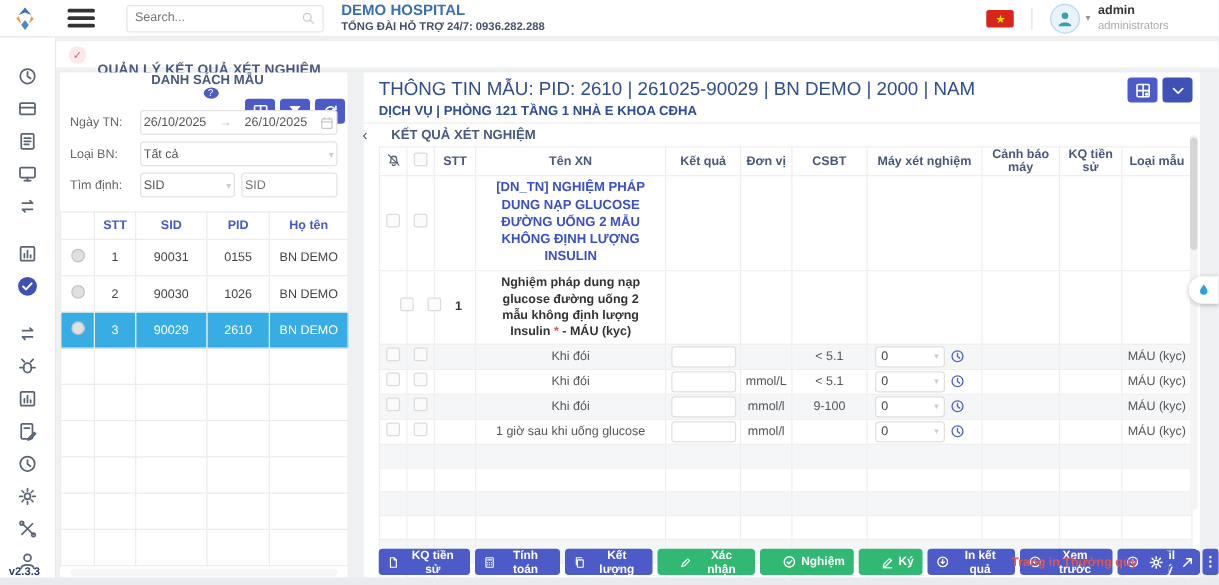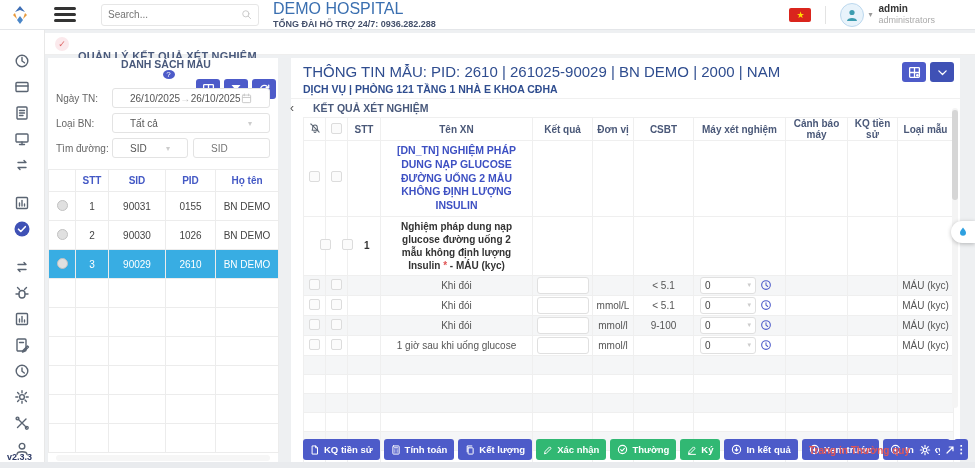--- a/index.html
+++ b/index.html
@@ -9,21 +9,21 @@
   #root { position:relative; width:975px; height:468px; }
 
   
   .topbar { left:0; top:0; width:975px; height:30px; background:#fff; border-bottom:1px solid #e4e6e9; display:flex; align-items:center; z-index:5; }
   .logo { width:24px; height:24px; margin-left:8px; }
   .burger { margin-left:22px; width:22px; cursor:pointer; }
   .burger div { height:2.5px; background:#333; border-radius:2px; margin:3.5px 0; }
   .searchbox { margin-left:25px; width:158px; height:22px; border:1px solid #e6e6e6; border-radius:3px; background:#fff; display:flex; align-items:center; padding:0 6px; color:#bbb; }
   .searchbox input { border:none; outline:none; flex:1; font-size:10px; font-family:inherit; color:#666; }
   .hosp { margin-left:14px; line-height:1.25; }
-  .hosp .name { color:#3a6fb0; font-weight:normal; font-size:16px; }
+  .hosp .name { color:#3a6fb0; font-weight:bold; font-size:12px; }
   .hosp .hotline { color:#44506b; font-weight:bold; font-size:9px; }
   .flag { margin-left:auto; width:22px; height:14px; background:#da251d; border-radius:2px; display:flex; align-items:center; justify-content:center; color:#ffde00; font-size:9px; }
   .topdiv { width:1px; height:18px; background:#e3e3e3; margin:0 14px; }
   .avatar { width:24px; height:24px; border-radius:50%; background:#e8f3fb; border:1.5px solid #bcd8ee; display:flex; align-items:center; justify-content:center; }
   .chev-sm { color:#999; font-size:8px; margin:0 6px 0 4px; }
   .userbox { line-height:1.2; margin-right:40px; }
   .userbox .uname { font-weight:bold; color:#333; font-size:10px; }
   .userbox .urole { color:#aaa; font-size:9px; }
 
   
@@ -42,21 +42,21 @@
   
   .leftcard { left:48px; top:58px; width:230px; height:404px; background:#fff; }
   .lc-head { display:flex; align-items:center; height:26px; padding:0 2px 0 8px;flex-direction:column; }
   .lc-title { font-weight:bold; color:#49597b; font-size:10.5px; }
   .qbadge { width:12px; height:12px; border-radius:50%; background:#4d5bc9; color:#fff; font-size:8px; display:flex; align-items:center; justify-content:center; margin-left:5px; }
   .lc-btns { margin-left:auto; display:flex; gap:4px; }
   .ibtn { background:#4d5bc9; border:none; border-radius:3px; width:24px; height:20px; display:flex; align-items:center; justify-content:center; cursor:pointer; }
   .filters { padding:4px 8px 6px 8px; }
   .frow { display:flex; align-items:center; margin-bottom:5px; }
   .flab { width:56px; color:#666; font-size:10px; }
-  .fctrl { flex:1; height:20px; border:1px solid #e3e3e3; border-radius:3px; display:flex; align-items:center; padding:0 17px; font-size:10px; color:#555; background:#fff; }
+  .fctrl { flex:1; height:20px; border:1px solid #e3e3e3; border-radius:3px; display:flex; align-items:center; padding:0 2px; font-size:10px; color:#555; background:#fff; }
   .fctrl .arrow { margin-left:auto; color:#ccc; font-size:8px; }
   .fctrl input { border:none; outline:none; width:100%; font-size:10px; font-family:inherit; color:#555; background:transparent; }
   .daterange { justify-content:space-between; }
 
   table.ltab { border-collapse:collapse; table-layout:fixed; width:230px; }
   .ltab th { color:#4459c5; font-weight:bold; font-size:10px; border:1px solid #ececec; height:22px; background:#fff; }
   .ltab td { border:1px solid #ececec; height:29px; font-size:10px; color:#444; text-align:center; background:#fff; }
   .ltab tr.sel td { background:#38ade3; color:#fff; }
   .radio { width:11px; height:11px; border-radius:50%; border:1px solid #c2c2c2; background:#e0e0e0; display:inline-block; }
   .lt-hscroll { height:6px; margin:2px 8px 0 8px; background:#f6f6f6; border-radius:3px; }
@@ -88,21 +88,21 @@
   .machine-sel .arrow { margin-left:auto; color:#ccc; font-size:7px; }
   .cbox { width:11px; height:11px; border:1px solid #dcdcdc; border-radius:2px; background:#fbfbfb; display:inline-block; }
   .filler td { height:19px; }
   .vscroll { position:absolute; right:2px; top:50px; width:6px; height:300px; background:#f4f4f4; border-radius:3px; }
   .vthumb { position:absolute; top:2px; left:0; width:6px; height:90px; background:#d6d6d6; border-radius:3px; }
 
   
   .toolbar { left:303px; top:437px; width:672px; height:25px; display:flex; gap:4px; align-items:center; }
   .tbtn { height:21px; border:none; border-radius:3px; color:#fff; font-size:9.5px; font-weight:bold; padding:0 7px; display:flex; align-items:center; gap:4px; cursor:pointer; font-family:inherit; }
   .tbtn.indigo { background:#4d5bc9; }
-  .tbtn.green  { background:#31b873; }
+  .tbtn.green  { background:#31b873;padding-left:18px; }
   .tbtn.more { width:14px; padding:0; justify-content:center; font-size:11px; }
   .printinfo { position:absolute; right:15px; top:440px; display:flex; align-items:center; gap:5px; }
   .printlabel { color:#e05555; font-weight:bold; font-size:10px; }
   .pibtn { width:20px; height:20px; background:#4d5bc9; border:none; border-radius:3px; display:flex; align-items:center; justify-content:center; cursor:pointer; }
 
   .floatpill { position:absolute; right:0; top:221px; width:24px; height:22px; background:#fff; border-radius:11px 0 0 11px; box-shadow:0 1px 4px rgba(0,0,0,.25); display:flex; align-items:center; justify-content:center; cursor:pointer; }
   .bottstrip { position:absolute; left:0; top:462px; width:975px; height:6px; background:#e9ebee; }
 </style>
 </head>
 <body>
@@ -299,21 +299,21 @@
         </div>
       </div>
       <div class="frow">
         <span class="flab">Loại BN:</span>
         <div class="fctrl">
           <span>Tất cả</span>
           <span class="arrow">▾</span>
         </div>
       </div>
       <div class="frow">
-        <span class="flab">Tìm đường:</span>
+        <span class="flab">Tìm định:</span>
         <div class="fctrl" style="flex:0 0 76px; margin-right:5px;">
           <span>SID</span>
           <span class="arrow">▾</span>
         </div>
         <div class="fctrl">
           <input placeholder="SID" style="">
         </div>
       </div>
     </div>
 
@@ -726,21 +726,21 @@
       <svg class="ic-w" width="10" height="10" viewBox="0 0 16 16">
           <path d="M2.5 13.5l1-3.5 7-7 2.5 2.5-7 7z"></path>
         </svg>
       <span>Xác nhận</span>
     </button>
     <button class="tbtn green">
       <svg class="ic-w" width="11" height="11" viewBox="0 0 16 16">
           <circle cx="8" cy="8" r="6"></circle>
           <path d="M5.3 8.2l2 2 3.5-3.8"></path>
         </svg>
-      <span>Thường</span>
+      <span>Nghiệm</span>
     </button>
     <button class="tbtn green">
       <svg class="ic-w" width="10" height="10" viewBox="0 0 16 16">
           <path d="M2.5 13.5l1-3.5 7-7 2.5 2.5-7 7z"></path>
           <line x1="2.5" y1="15" x2="13.5" y2="15"></line>
         </svg>
       <span>Ký</span>
     </button>
     <button class="tbtn indigo">
       <svg class="ic-w" width="11" height="11" viewBox="0 0 16 16">

